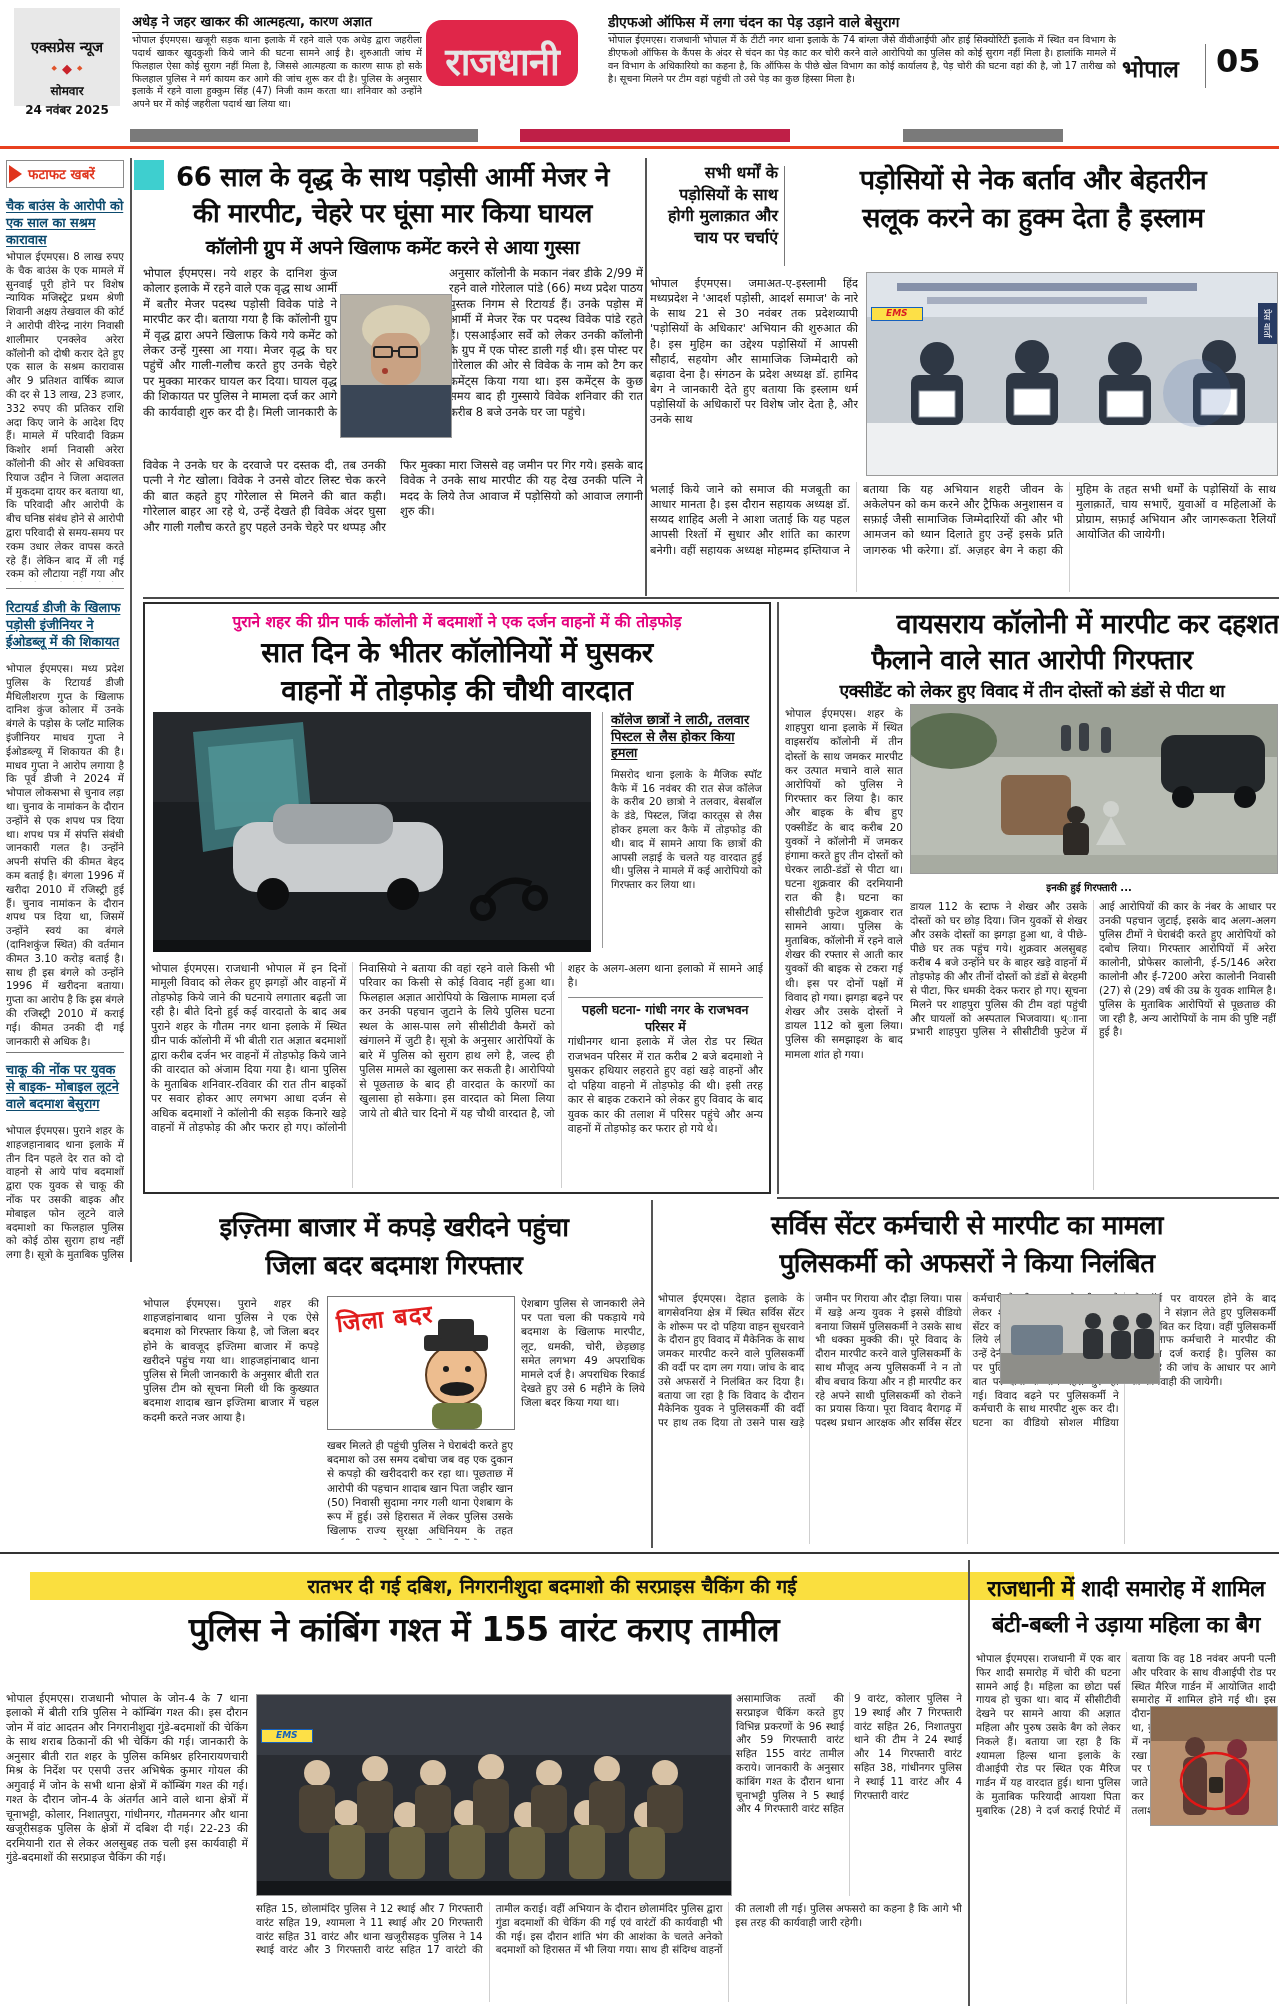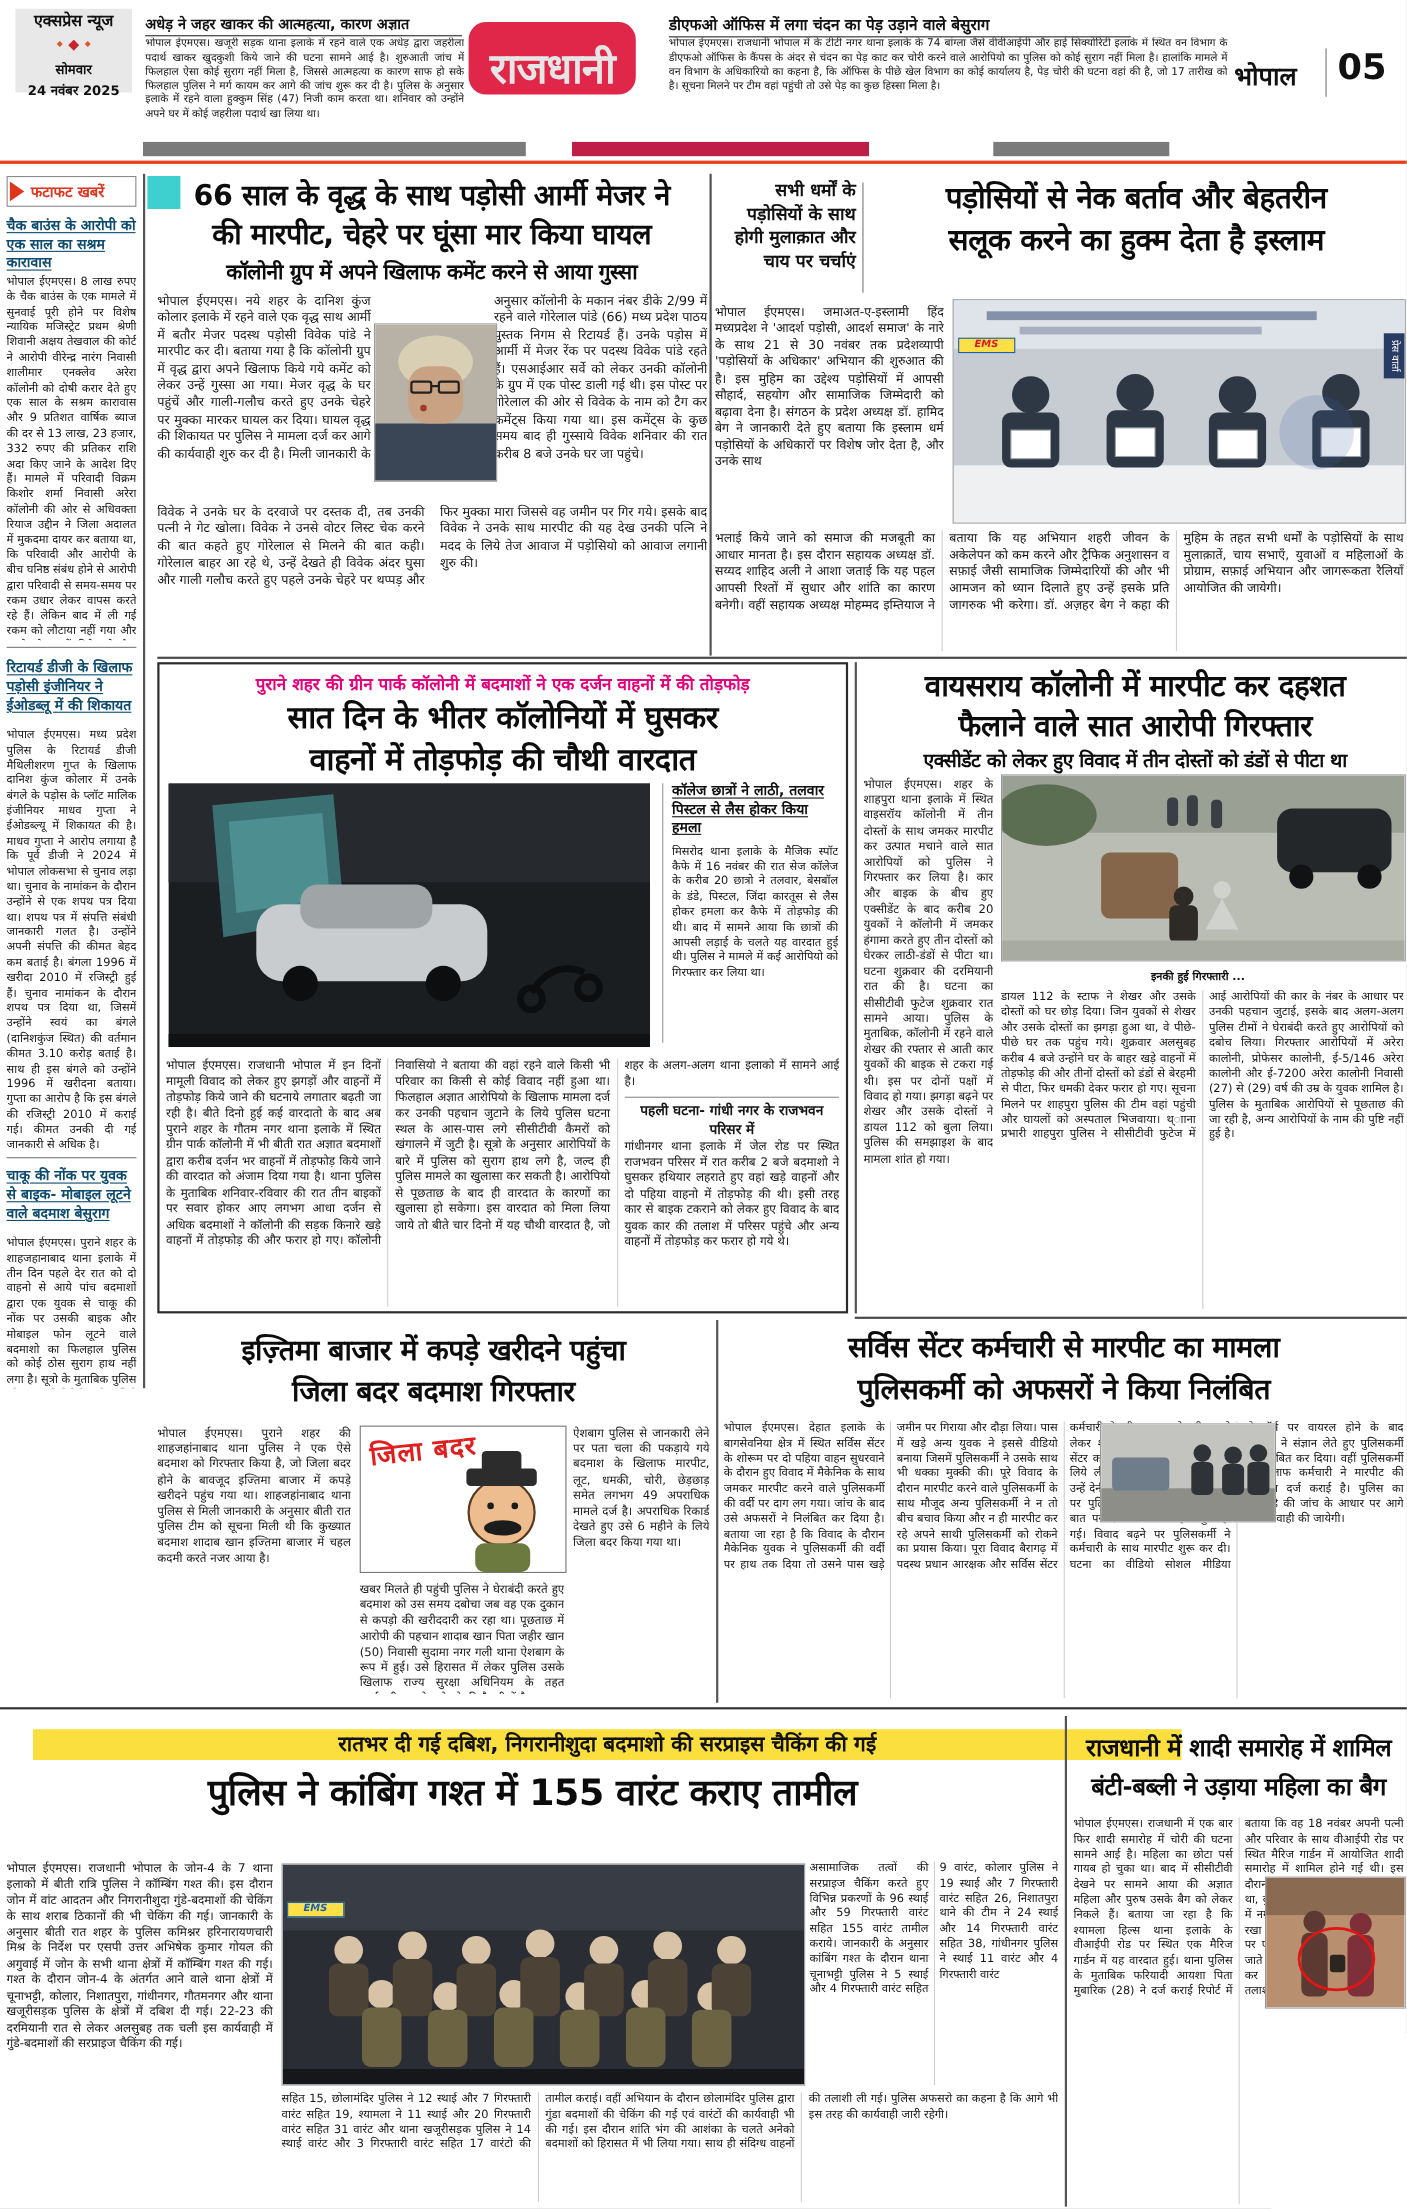--- a/index.html
+++ b/index.html
@@ -21,21 +21,21 @@
   .ems-chip{position:absolute;left:4px;top:4px;background:#fde047;border:1px solid #1560bd;color:#d91c24;
             font-weight:700;font-style:italic;font-size:9px;padding:1px 14px;line-height:1.1;margin-top:30px;}
   .crosshead{font-weight:700;font-size:12.5px;text-align:center;border-top:1px solid #8a8a8a;margin-top:6px;padding-top:4px;}
   .tri{width:0;height:0;border-top:9px solid transparent;border-bottom:9px solid transparent;border-left:13px solid #e0351d;}
 </style>
 </head>
 <body>
 
 <div id="paper">
 
-  <div class="abs" style="left:14px;top:8px;width:106px;height:76px;background:#e8e8e8;text-align:center;padding-top:0;box-sizing:border-box;">
+  <div class="abs" style="left:14px;top:8px;width:106px;height:98px;background:#e8e8e8;text-align:center;padding-top:28px;box-sizing:border-box;">
     <div style="font-weight:700;font-size:14.5px;">एक्सप्रेस न्यूज</div>
     <div style="margin-top:4px;line-height:1;">
       <span style="color:#e0542c;font-size:7px;vertical-align:middle;">◆</span>
       <span style="color:#c9232b;font-size:13px;vertical-align:middle;">◆</span>
       <span style="color:#e0542c;font-size:7px;vertical-align:middle;">◆</span>
     </div>
     <div style="font-weight:700;font-size:12px;margin-top:6px;">सोमवार</div>
     <div style="font-weight:700;font-size:12px;margin-top:2px;">24 नवंबर 2025</div>
   </div>
 
@@ -166,21 +166,21 @@
     <div class="bt" style="margin-top:6px;height:180px;font-size:10.3px;">मिसरोद थाना इलाके के मैजिक स्पॉट कैफे में 16 नवंबर की रात सेज कॉलेज के करीब 20 छात्रो ने तलवार, बेसबॉल के डंडे, पिस्टल, जिंदा कारतूस से लैस होकर हमला कर कैफे में तोड़फोड़ की थी। बाद में सामने आया कि छात्रों की आपसी लड़ाई के चलते यह वारदात हुई थी। पुलिस ने मामले में कई आरोपियो को गिरफ्तार कर लिया था।</div>
   </div>
 
   <div class="abs bt c3 crule" style="left:151px;top:962px;width:612px;height:226px;font-size:10.8px;">
     <span>भोपाल ईएमएस। राजधानी भोपाल में इन दिनों मामूली विवाद को लेकर हुए झगड़ों और वाहनों में तोड़फोड़ किये जाने की घटनाये लगातार बढ़ती जा रही है। बीते दिनो हुई कई वारदातो के बाद अब पुराने शहर के गौतम नगर थाना इलाके में स्थित ग्रीन पार्क कॉलोनी में भी बीती रात अज्ञात बदमाशों द्वारा करीब दर्जन भर वाहनों में तोड़फोड़ किये जाने की वारदात को अंजाम दिया गया है। थाना पुलिस के मुताबिक शनिवार-रविवार की रात तीन बाइकों पर सवार होकर आए लगभग आधा दर्जन से अधिक बदमाशों ने कॉलोनी की सड़क किनारे खड़े वाहनों में तोड़फोड़ की और फरार हो गए। कॉलोनी निवासियो ने बताया की वहां रहने वाले किसी भी परिवार का किसी से कोई विवाद नहीं हुआ था। फिलहाल अज्ञात आरोपियो के खिलाफ मामला दर्ज कर उनकी पहचान जुटाने के लिये पुलिस घटना स्थल के आस-पास लगे सीसीटीवी कैमरों को खंगालने में जुटी है। सूत्रो के अनुसार आरोपियों के बारे में पुलिस को सुराग हाथ लगे है, जल्द ही पुलिस मामले का खुलासा कर सकती है। आरोपियो से पूछताछ के बाद ही वारदात के कारणों का खुलासा हो सकेगा। इस वारदात को मिला लिया जाये तो बीते चार दिनो में यह चौथी वारदात है, जो शहर के अलग-अलग थाना इलाको में सामने आई है।</span>
     <div class="crosshead">पहली घटना- गांधी नगर के राजभवन परिसर में</div>
     <span>गांधीनगर थाना इलाके में जेल रोड पर स्थित राजभवन परिसर में रात करीब 2 बजे बदमाशो ने घुसकर हथियार लहराते हुए वहां खड़े वाहनों और दो पहिया वाहनो में तोड़फोड़ की थी। इसी तरह कार से बाइक टकराने को लेकर हुए विवाद के बाद युवक कार की तलाश में परिसर पहुंचे और अन्य वाहनों में तोड़फोड़ कर फरार हो गये थे।</span>
   </div>
 
   <div class="abs vline" style="left:777px;top:602px;height:592px;"></div>
-  <div class="abs hl" style="left:785px;top:604px;width:494px;font-size:27px;">वायसराय कॉलोनी में मारपीट कर दहशत</div>
+  <div class="abs hl" style="left:785px;top:604px;width:494px;font-size:27px;text-align:right;">वायसराय कॉलोनी में मारपीट कर दहशत</div>
   <div class="abs hl" style="left:785px;top:640px;width:494px;font-size:27px;">फैलाने वाले सात आरोपी गिरफ्तार</div>
   <div class="abs hl" style="left:785px;top:678px;width:494px;font-size:17.5px;">एक्सीडेंट को लेकर हुए विवाद में तीन दोस्तों को डंडों से पीटा था</div>
 
   <div class="abs bt" style="left:785px;top:706px;width:118px;height:484px;font-size:10.6px;">भोपाल ईएमएस। शहर के शाहपुरा थाना इलाके में स्थित वाइसरॉय कॉलोनी में तीन दोस्तों के साथ जमकर मारपीट कर उत्पात मचाने वाले सात आरोपियों को पुलिस ने गिरफ्तार कर लिया है। कार और बाइक के बीच हुए एक्सीडेंट के बाद करीब 20 युवकों ने कॉलोनी में जमकर हंगामा करते हुए तीन दोस्तों को घेरकर लाठी-डंडों से पीटा था। घटना शुक्रवार की दरमियानी रात की है। घटना का सीसीटीवी फुटेज शुक्रवार रात सामने आया। पुलिस के मुताबिक, कॉलोनी में रहने वाले शेखर की रफ्तार से आती कार युवकों की बाइक से टकरा गई थी। इस पर दोनों पक्षों में विवाद हो गया। झगड़ा बढ़ने पर शेखर और उसके दोस्तों ने डायल 112 को बुला लिया। पुलिस की समझाइश के बाद मामला शांत हो गया।</div>
 
   <div class="abs ph" style="left:910px;top:704px;width:366px;height:168px;">
     <svg width="366" height="168" viewBox="0 0 366 168" xmlns="http://www.w3.org/2000/svg">
       <rect width="366" height="168" fill="#b9bdb4"></rect>
       <rect width="366" height="52" fill="#9ba095"></rect>
       <ellipse cx="40" cy="36" rx="46" ry="28" fill="#5c6e52"></ellipse>

